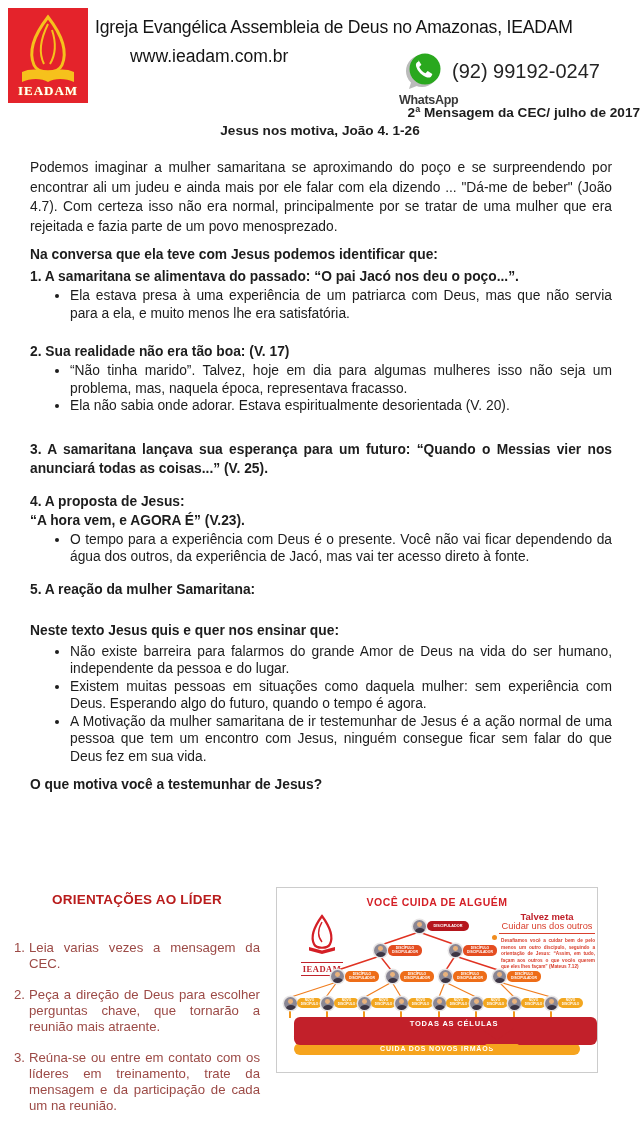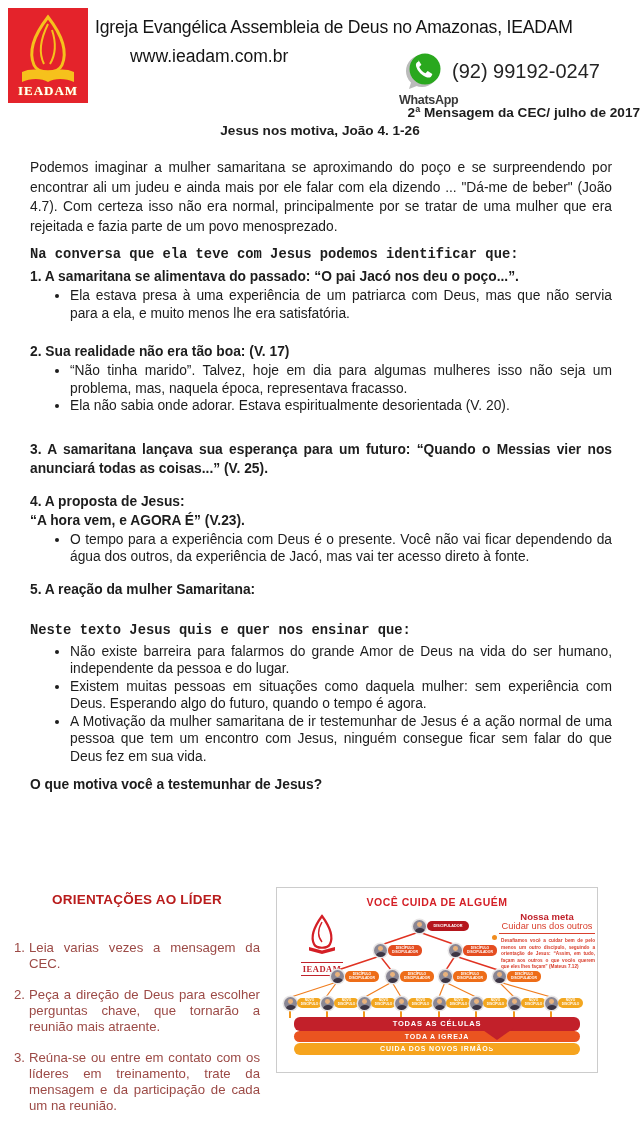--- a/index.html
+++ b/index.html
@@ -15,21 +15,21 @@
   .website{position:absolute;left:130px;top:46px;font-size:17.6px;color:#141414;}
   .wa{position:absolute;left:399px;top:50px;width:50px;text-align:center;}
   .wa-label{font-size:12.5px;font-weight:700;color:#3a3a3a;letter-spacing:-0.3px;margin-top:-3px;}
   .phone{position:absolute;left:452px;top:60px;font-size:20px;color:#242424;}
   .msg-title{position:absolute;left:0;right:0;top:105px;text-align:right;font-size:13.6px;font-weight:700;}
   .msg-sub{position:absolute;left:0;right:0;top:123px;text-align:center;font-size:13.6px;font-weight:700;}
 
   
   .doc{position:absolute;left:30px;right:28px;top:158px;font-size:13.8px;text-align:justify;}
   .intro{margin:0 0 9px 0;line-height:19.5px;}
-  .hd{font-weight:700;line-height:19px;margin-bottom:3px;font-family:Liberation Mono, monospace;}
+  .hd{font-weight:700;line-height:19px;margin-bottom:3px;}
   .ttl{font-weight:700;line-height:19px;}
   .doc ul{margin:1px 0 0 0;padding-left:40px;}
   .doc li{line-height:17.5px;margin:0;text-align:justify;}
   .mt18{margin-top:14px;}.mt20{margin-top:20px;}.mt22{margin-top:22px;}.mt25{margin-top:25px;}
   .question{font-weight:700;margin-top:10px;line-height:19px;}
 
   
   .leader{position:absolute;left:14px;top:892px;width:246px;color:#9c4a46;}
   .leader-hd{font-size:13.5px;font-weight:700;color:#b91c1c;text-align:center;
              letter-spacing:.2px;margin-bottom:33px;}
@@ -62,21 +62,21 @@
   .p-leaf{background:#f3a71f;font-size:3.2px;}
   .goal-dot{position:absolute;left:215px;top:47px;width:5px;height:5px;border-radius:50%;background:#f08c1e;}
   .goal-h{position:absolute;left:222px;top:23px;width:96px;text-align:center;
           font-size:9.5px;font-weight:700;color:#c0222b;}
   .goal-sub{position:absolute;left:222px;top:33px;width:96px;text-align:center;font-size:9.3px;
           color:#d9402e;border-bottom:1px solid #d9402e;padding-bottom:2px;}
   .goal-text{position:absolute;left:224px;top:50px;width:94px;font-size:4.7px;line-height:1.4;
           color:#d9402e;text-align:justify;font-weight:700;}
   .bar{position:absolute;left:17px;width:286px;border-radius:6px;color:#fff;font-weight:700;
        text-align:center;letter-spacing:.8px;}
-  .bar1{top:129px;height:14px;line-height:13px;font-size:7.5px;background:#c2202a;z-index:3;}
+  .bar1{top:129px;height:28px;line-height:13px;font-size:7.5px;background:#c2202a;z-index:3;padding-left:17px;}
   .bar2{top:143px;height:11px;line-height:11px;font-size:7px;background:#ea5420;z-index:2;}
   .bar3{top:155px;height:12px;line-height:12px;font-size:7px;background:#f6a41e;z-index:1;}
   .chev{position:absolute;width:0;height:0;border-left:17px solid transparent;
         border-right:17px solid transparent;}
   .chev-red{left:203px;top:140px;border-top:12px solid #c2202a;z-index:4;}
   .chev-org{left:208px;top:156px;border-top:11px solid #f6a41e;z-index:4;}
 </style>
 </head>
 <body>
 
@@ -238,21 +238,21 @@
     <div class="av" style="left:156px;top:109px"></div>
     <div class="pill p-leaf" style="left:169px;top:110px;width:25px;height:10px">NOVO DISCÍPULO</div>
     <div class="av" style="left:193px;top:109px"></div>
     <div class="pill p-leaf" style="left:206px;top:110px;width:25px;height:10px">NOVO DISCÍPULO</div>
     <div class="av" style="left:231px;top:109px"></div>
     <div class="pill p-leaf" style="left:244px;top:110px;width:25px;height:10px">NOVO DISCÍPULO</div>
     <div class="av" style="left:268px;top:109px"></div>
     <div class="pill p-leaf" style="left:281px;top:110px;width:25px;height:10px">NOVO DISCÍPULO</div>
 
     <div class="goal-dot"></div>
-    <div class="goal-h">Nossa meta</div>
+    <div class="goal-h">Talvez meta</div>
     <div class="goal-sub">Cuidar uns dos outros</div>
     <div class="goal-text">Desafiamos você a cuidar bem de pelo menos um outro discípulo, seguindo a orientação de Jesus: “Assim, em tudo, façam aos outros o que vocês querem que eles lhes façam” (Mateus 7.12)</div>
 
     <div class="bar bar1">TODAS AS CÉLULAS</div>
     <div class="bar bar2">TODA A IGREJA</div>
     <div class="bar bar3">CUIDA DOS NOVOS IRMÃOS</div>
     <div class="chev chev-red"></div>
     <div class="chev chev-org"></div>
   </div>
 

